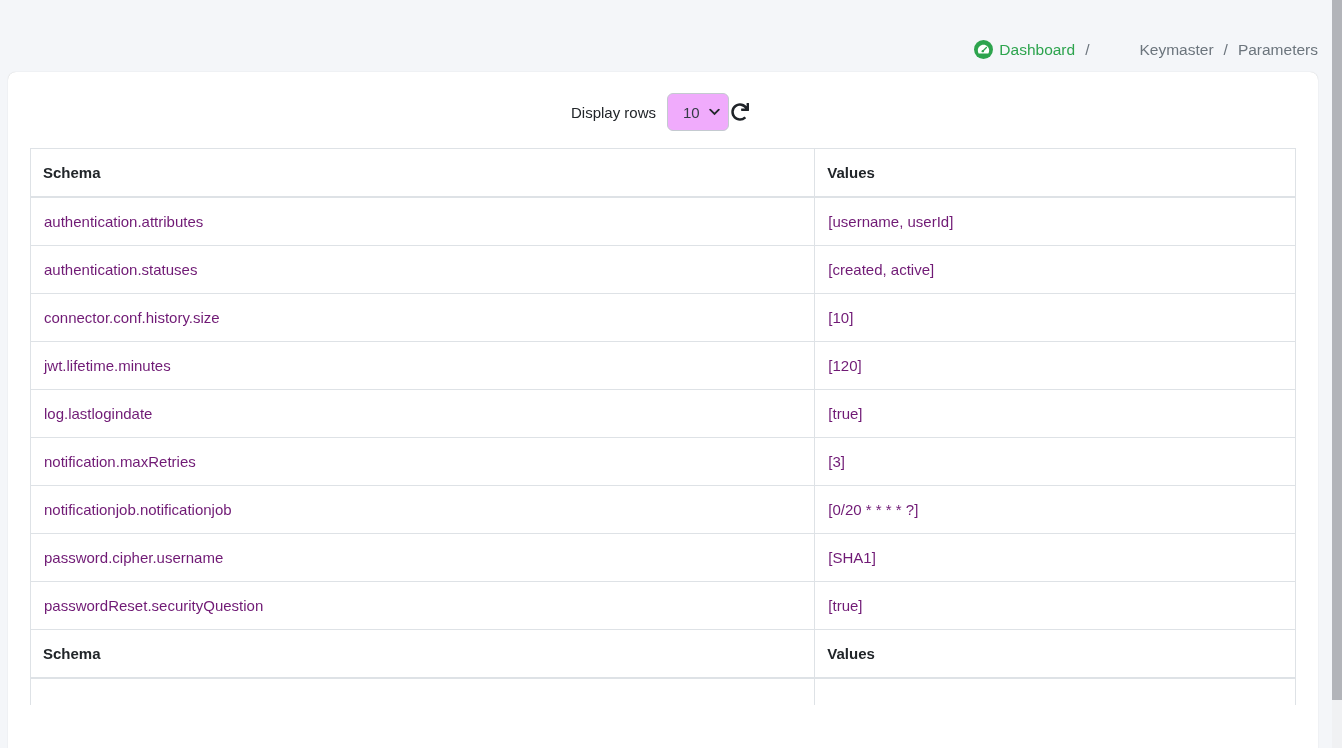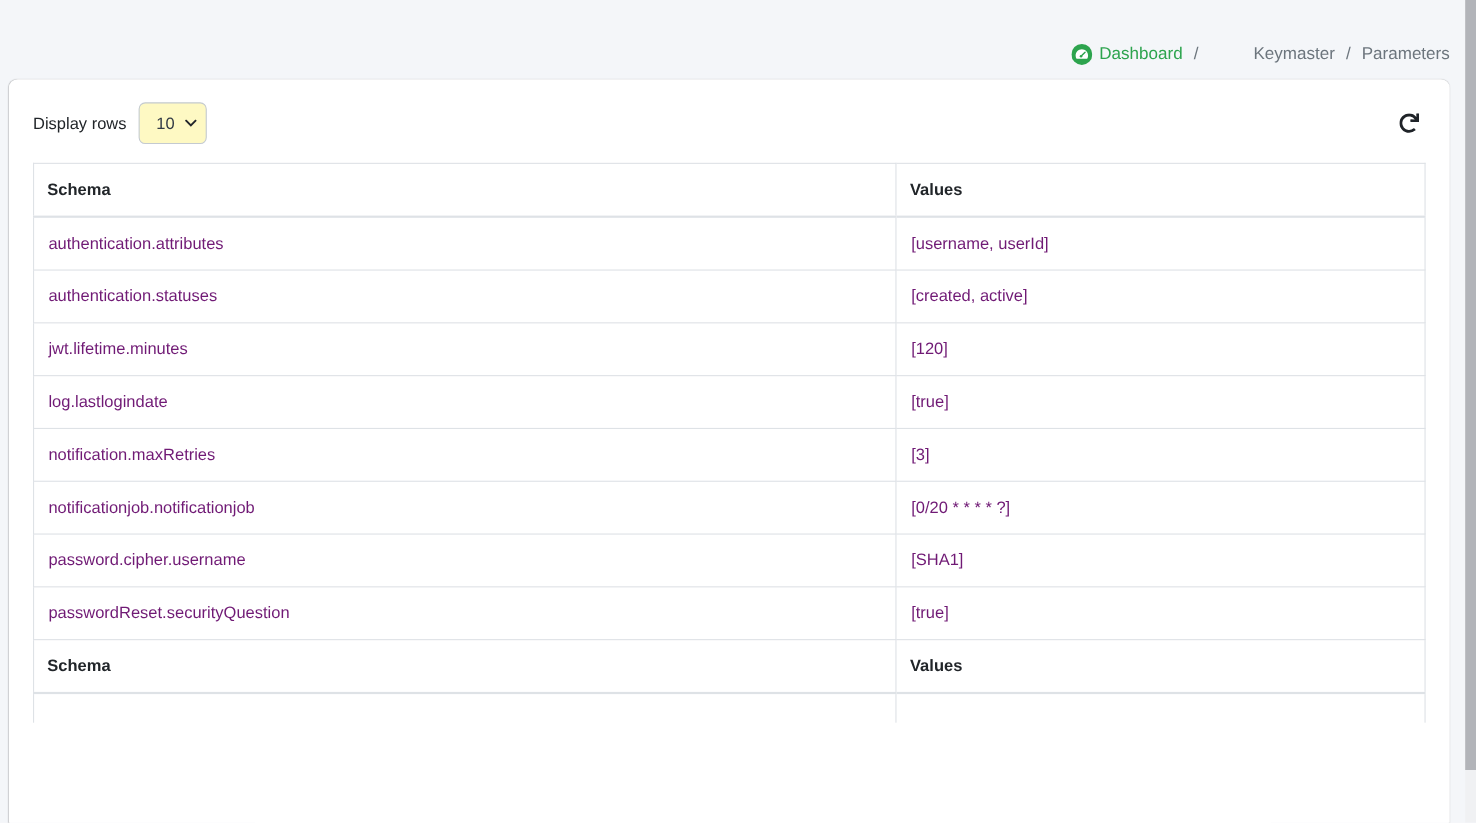--- a/index.html
+++ b/index.html
@@ -35,31 +35,31 @@
   
   .panel {
     position: absolute; left: 8px; top: 72px; width: 1310px; bottom: -12px;
     background: #ffffff; border-radius: 8px;
     box-shadow: 0 0 1px rgba(0,0,0,.22);
     padding: 21px 22px;
   }
 
   
   .controls {
-    display: flex; align-items: center; justify-content: space-between;
+    display: flex; align-items: center; justify-content: center;
     margin-bottom: 17px; height: 38px;
   }
   .controls-left { display: flex; align-items: center; gap: 11px; }
   .display-rows-label { font-size: 15px; color: #212529; }
   .select-wrap { position: relative; display: inline-block; }
   .select-wrap select {
     appearance: none; -webkit-appearance: none; -moz-appearance: none;
     width: 62px; height: 38px;
     border: 1px solid #c4cad0; border-radius: 6px;
-    background: #fef9c3; color: #343c46;
+    background: #f0abfc; color: #343c46;
     font-family: "Liberation Sans", sans-serif; font-size: 15px;
     padding: 0 24px 0 15px; cursor: pointer; outline: none;
   }
   .select-chevron {
     position: absolute; right: 9px; top: 50%; transform: translateY(-50%);
     pointer-events: none; line-height: 0;
   }
   .refresh-btn {
     background: none; border: none; cursor: pointer;
     padding: 2px; line-height: 0; margin-right: 4px;
@@ -158,20 +158,24 @@
     <tbody id="rows-body">
         <tr data-interactable="true">
           <td data-interactable="false">authentication.attributes</td>
           <td data-interactable="false">[username, userId]</td>
         </tr>
         <tr data-interactable="true">
           <td data-interactable="false">authentication.statuses</td>
           <td data-interactable="false">[created, active]</td>
         </tr>
         <tr data-interactable="true">
+          <td data-interactable="false">connector.conf.history.size</td>
+          <td data-interactable="false">[10]</td>
+        </tr>
+        <tr data-interactable="true">
           <td data-interactable="false">jwt.lifetime.minutes</td>
           <td data-interactable="false">[120]</td>
         </tr>
         <tr data-interactable="true">
           <td data-interactable="false">log.lastlogindate</td>
           <td data-interactable="false">[true]</td>
         </tr>
         <tr data-interactable="true">
           <td data-interactable="false">notification.maxRetries</td>
           <td data-interactable="false">[3]</td>

